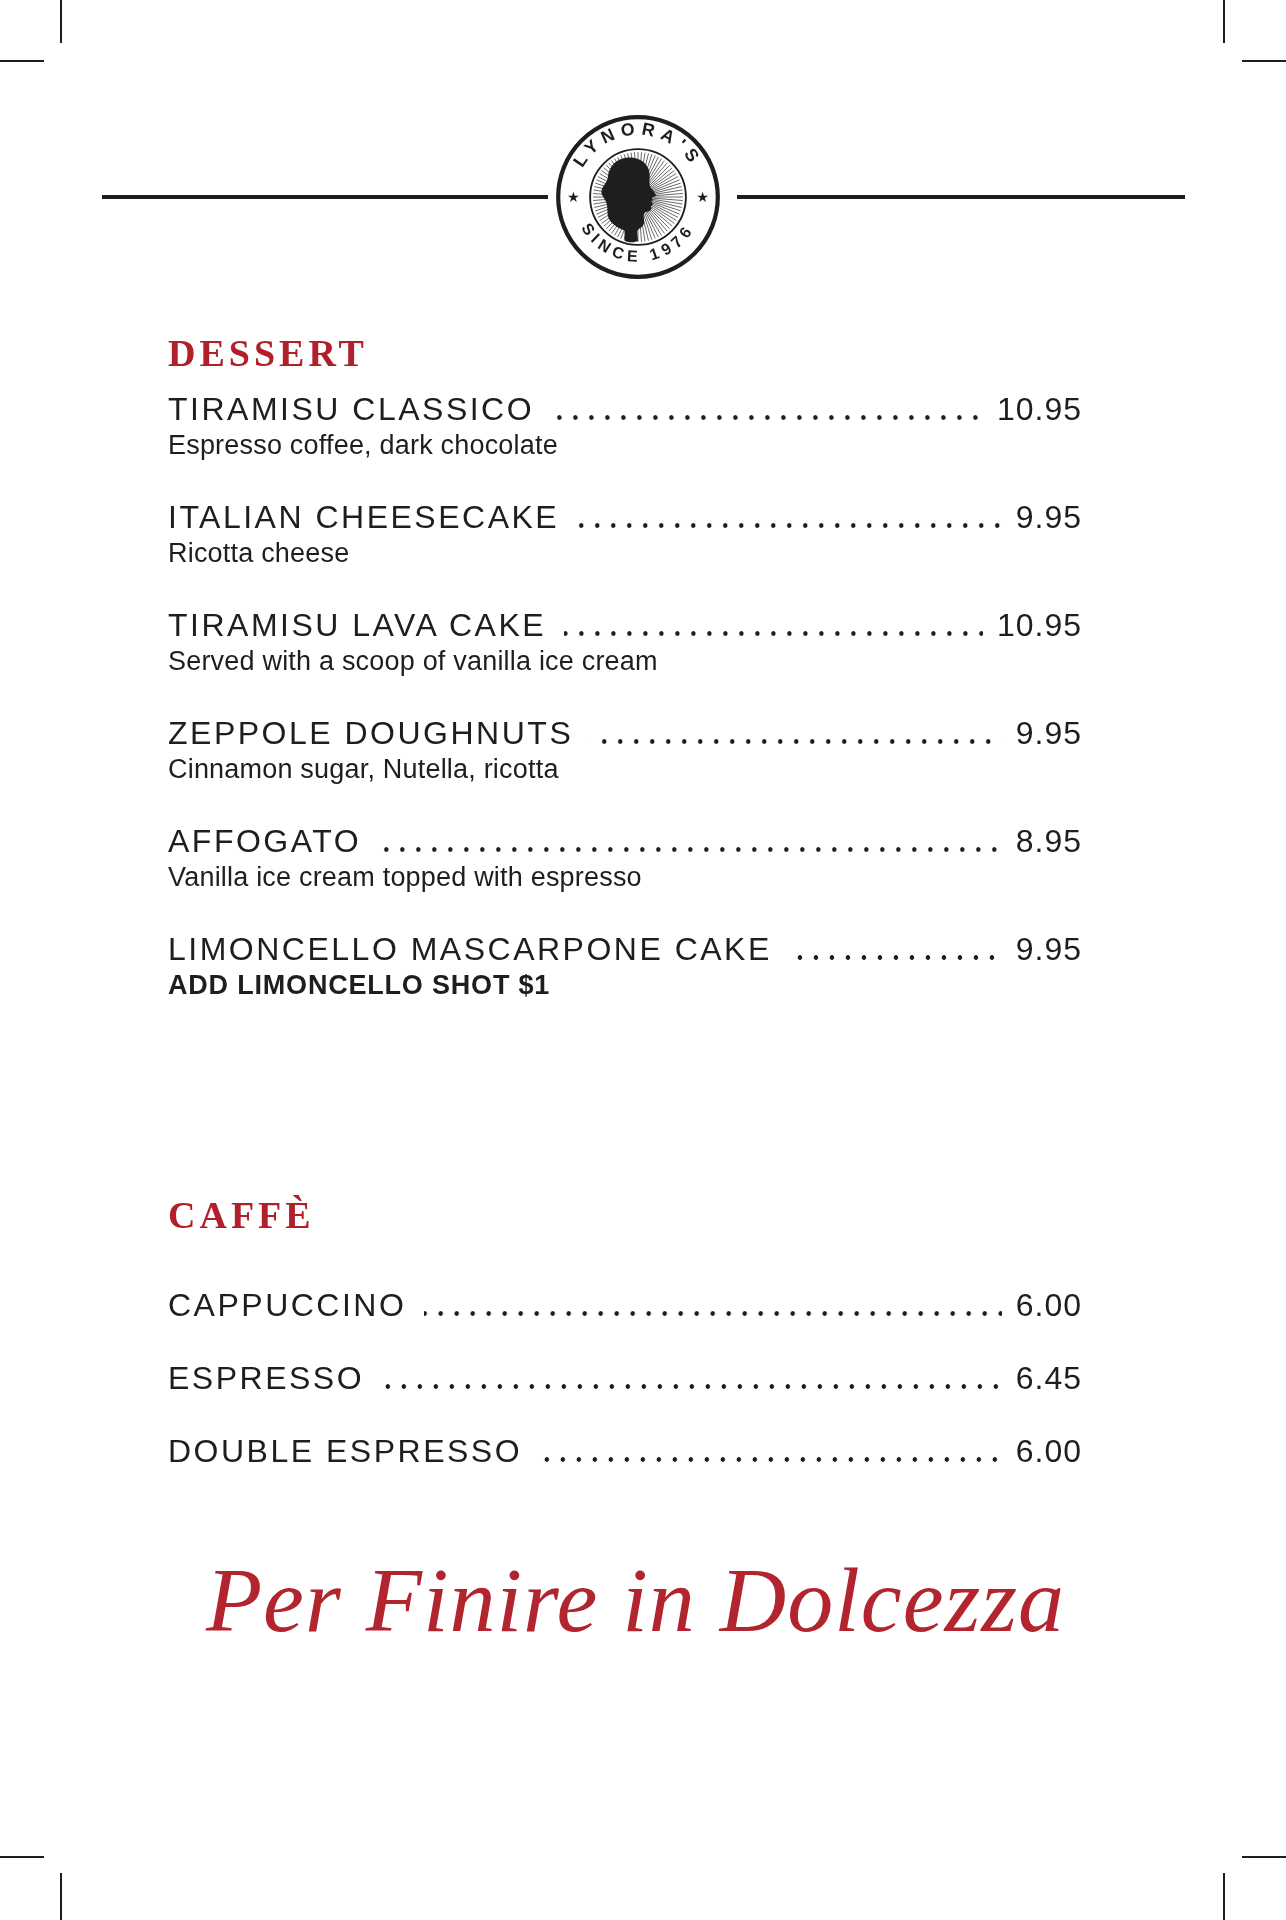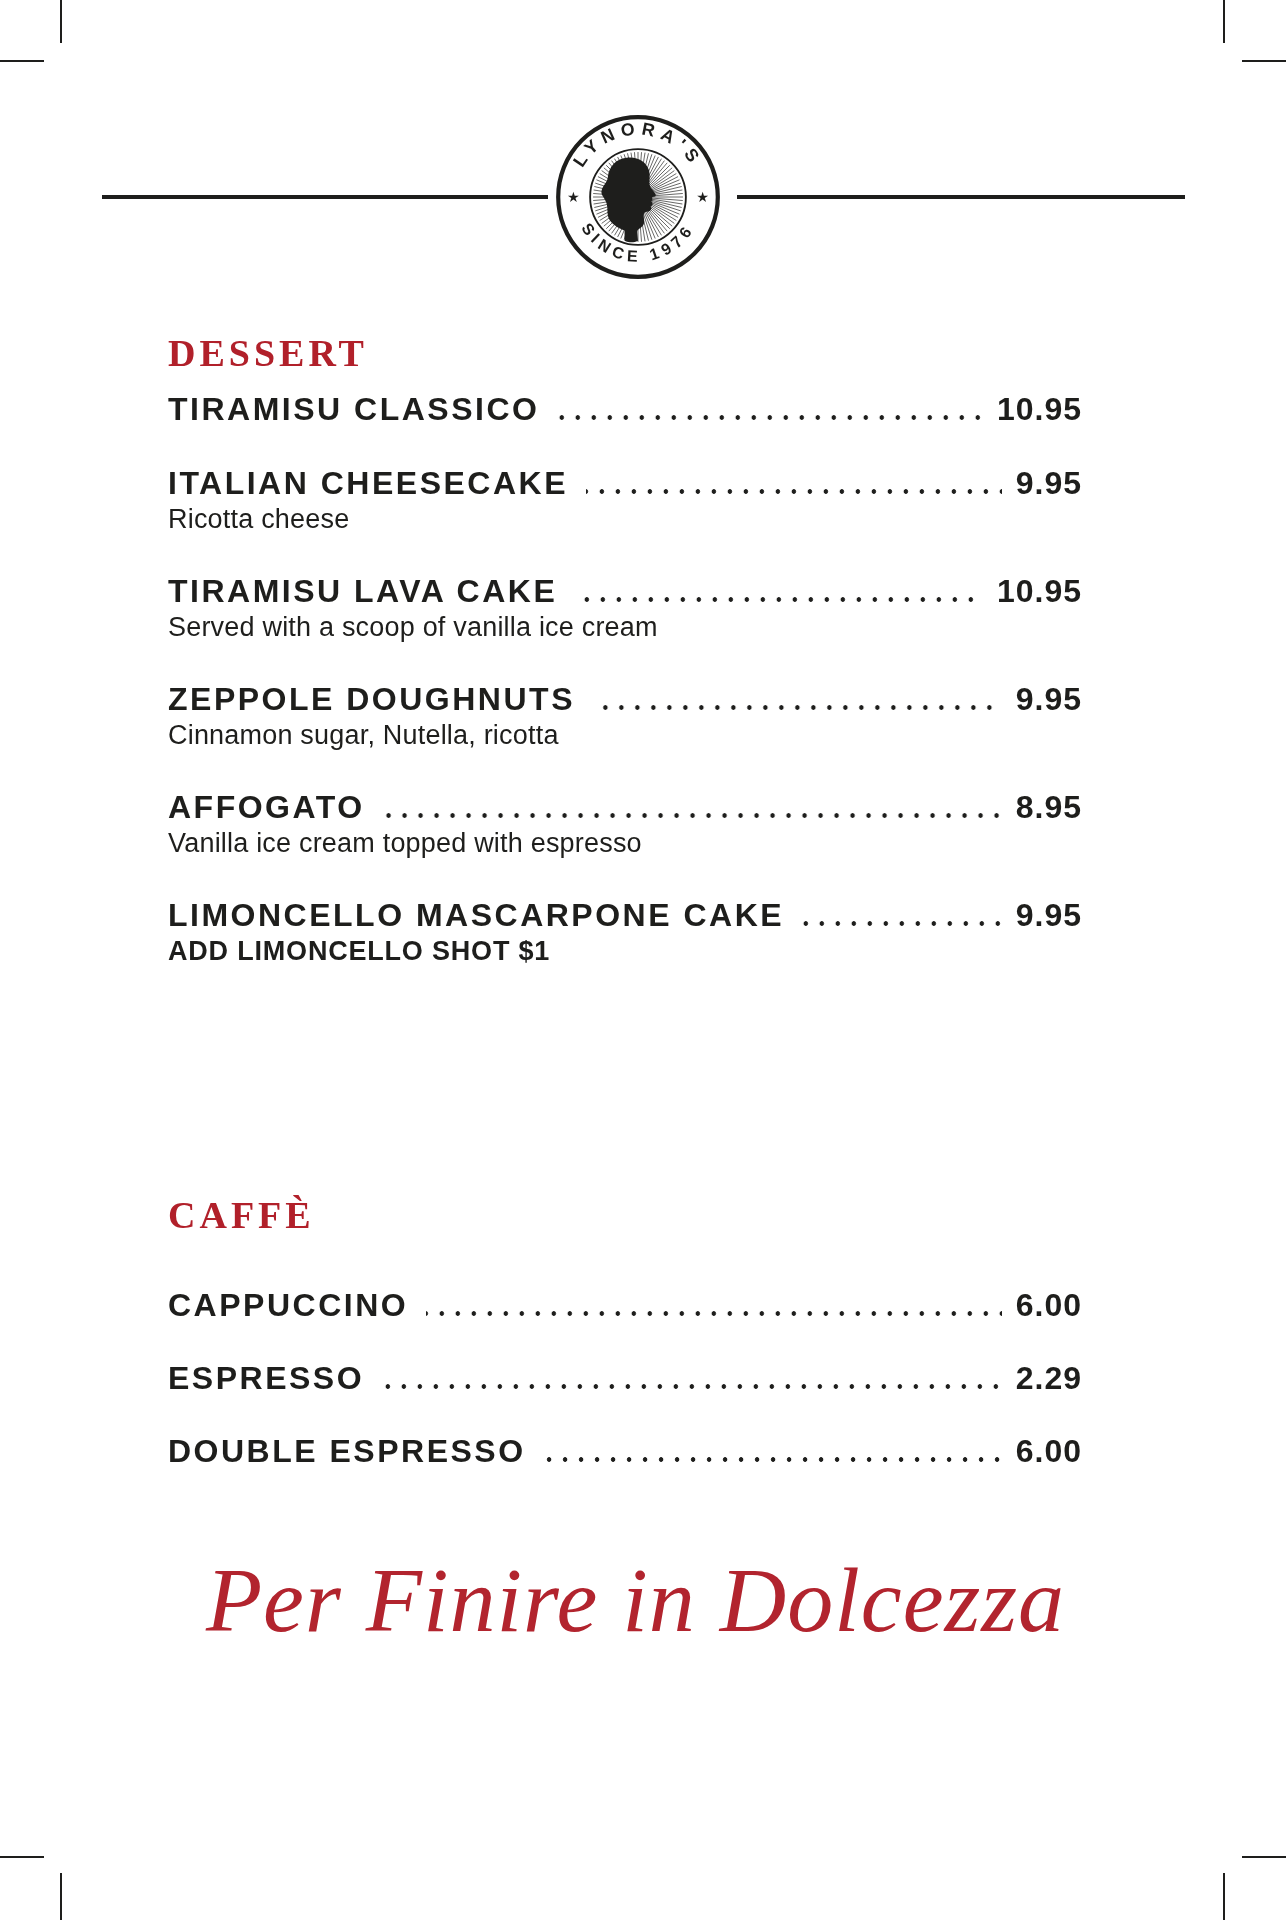--- a/index.html
+++ b/index.html
@@ -20,21 +20,21 @@
   
   .section{position:absolute;left:168px;width:914px;}
   .section.dessert{top:330px;}
   .section.caffe{top:1192px;}
   .section-title{font-family:"Liberation Serif",serif;font-weight:700;
         font-size:38px;line-height:46px;letter-spacing:4px;color:var(--accent,#b1202a);
         margin:0 0 14px 0;}
   .section.caffe .section-title{margin-bottom:48px;}
 
   .item{margin-bottom:36px;}
-  .item-line{display:flex;align-items:baseline;font-weight:700;font-size:32px;line-height:38px;}
+  .item-line{display:flex;align-items:baseline;font-weight:400;font-size:32px;line-height:38px;}
   .item-name{letter-spacing:2.5px;white-space:nowrap;}
   .leader{flex:1;height:5px;margin:0 14px 1px 18px;
         background-image:radial-gradient(circle,var(--ink,#1e1e1c) 2px,transparent 2.6px);
         background-size:16px 5px;background-repeat:repeat-x;background-position:center bottom;}
   .item-price{letter-spacing:1px;white-space:nowrap;}
   .item-desc{font-size:27px;line-height:34px;font-weight:400;letter-spacing:.2px;}
   .item-note{font-size:27px;line-height:34px;font-weight:700;letter-spacing:.8px;}
   .section.caffe .item{margin-bottom:35px;}
 
   
@@ -163,20 +163,21 @@
 
   <div class="section dessert">
     <h2 class="section-title">DESSERT</h2>
 
     <div class="item">
       <div class="item-line">
         <span class="item-name">TIRAMISU CLASSICO</span>
         <span class="leader"></span>
         <span class="item-price">10.95</span>
       </div>
+      <div class="item-desc">Espresso coffee, dark chocolate</div>
     </div>
 
     <div class="item">
       <div class="item-line">
         <span class="item-name">ITALIAN CHEESECAKE</span>
         <span class="leader"></span>
         <span class="item-price">9.95</span>
       </div>
       <div class="item-desc">Ricotta cheese</div>
     </div>
@@ -226,21 +227,21 @@
         <span class="item-name">CAPPUCCINO</span>
         <span class="leader"></span>
         <span class="item-price">6.00</span>
       </div>
     </div>
 
     <div class="item">
       <div class="item-line">
         <span class="item-name">ESPRESSO</span>
         <span class="leader"></span>
-        <span class="item-price">2.29</span>
+        <span class="item-price">6.45</span>
       </div>
     </div>
 
     <div class="item">
       <div class="item-line">
         <span class="item-name">DOUBLE ESPRESSO</span>
         <span class="leader"></span>
         <span class="item-price">6.00</span>
       </div>
     </div>

